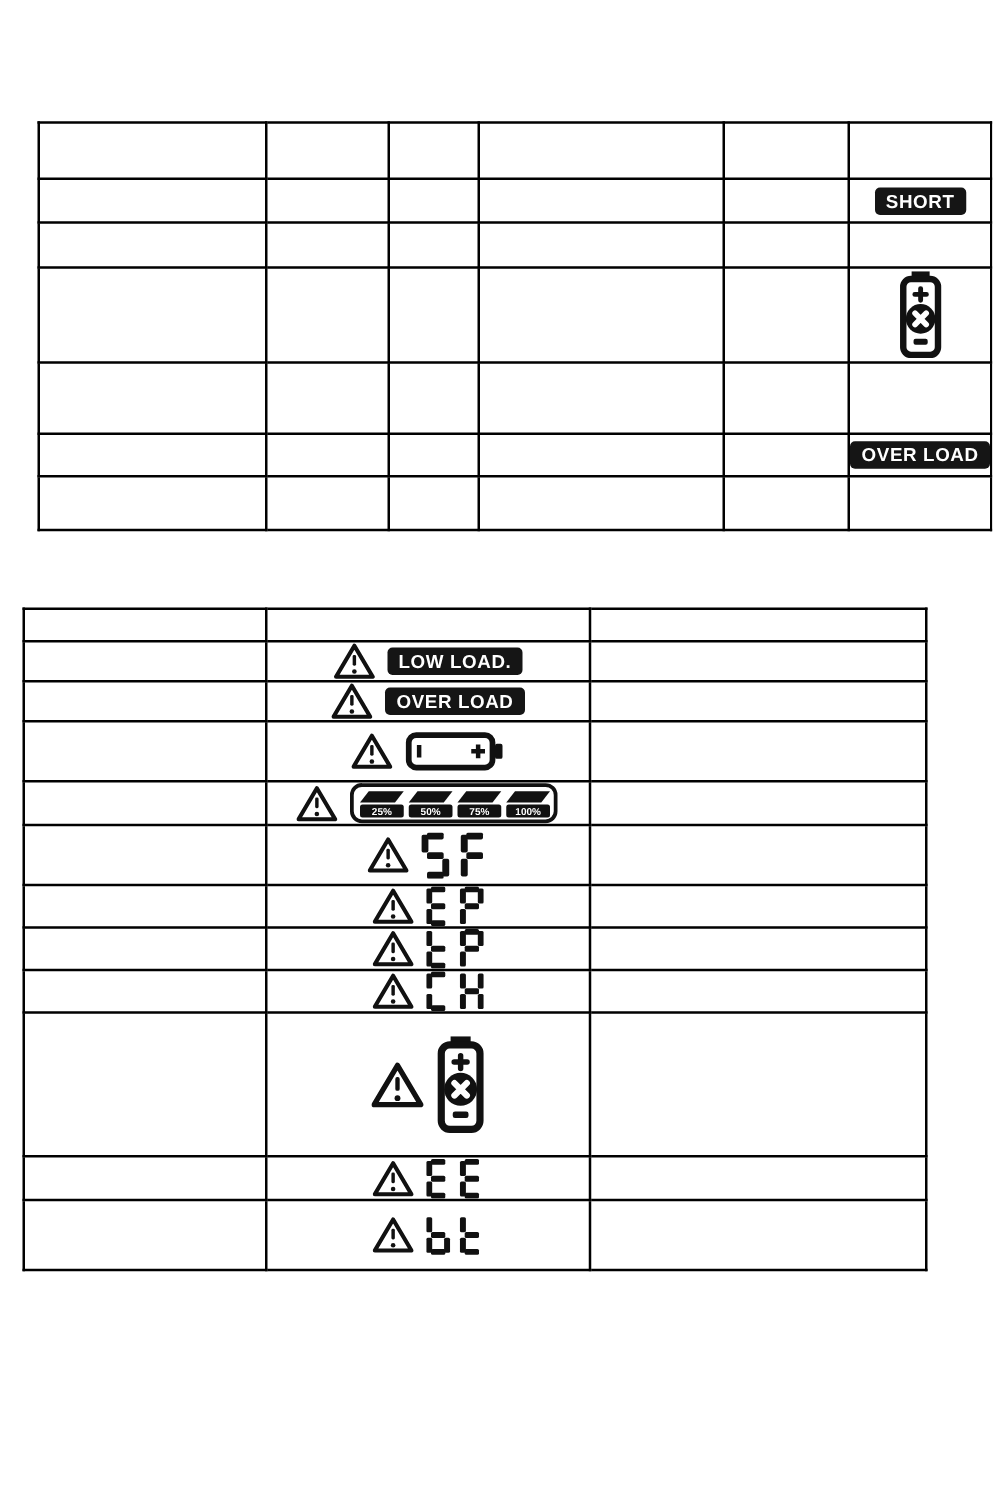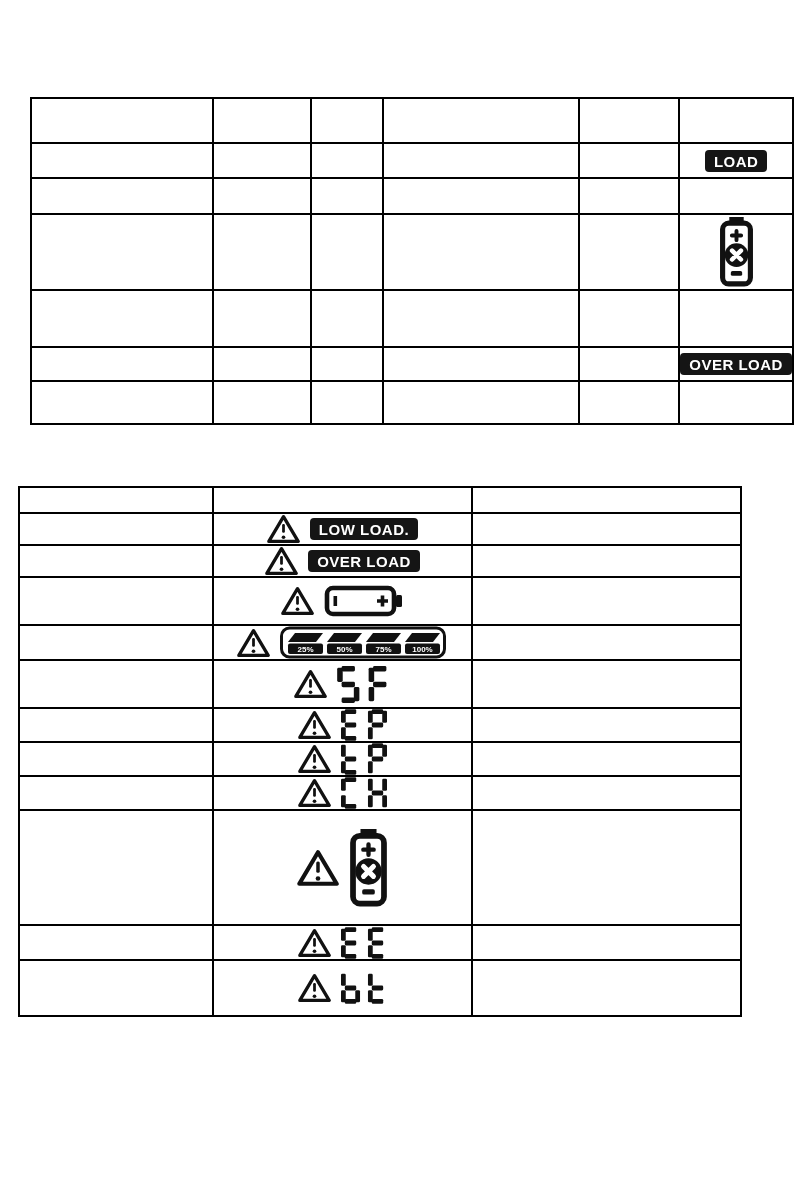--- a/index.html
+++ b/index.html
@@ -75,21 +75,21 @@
           <td></td>
         </tr>
         <tr style="height:35px">
           <td></td>
           <td></td>
           <td></td>
           <td></td>
           <td></td>
           <td>
             <div class="cellwrap">
-              <span class="badge">LOAD</span>
+              <span class="badge">SHORT</span>
             </div>
           </td>
         </tr>
         <tr style="height:36px">
           <td></td>
           <td></td>
           <td></td>
           <td></td>
           <td></td>
           <td></td>

